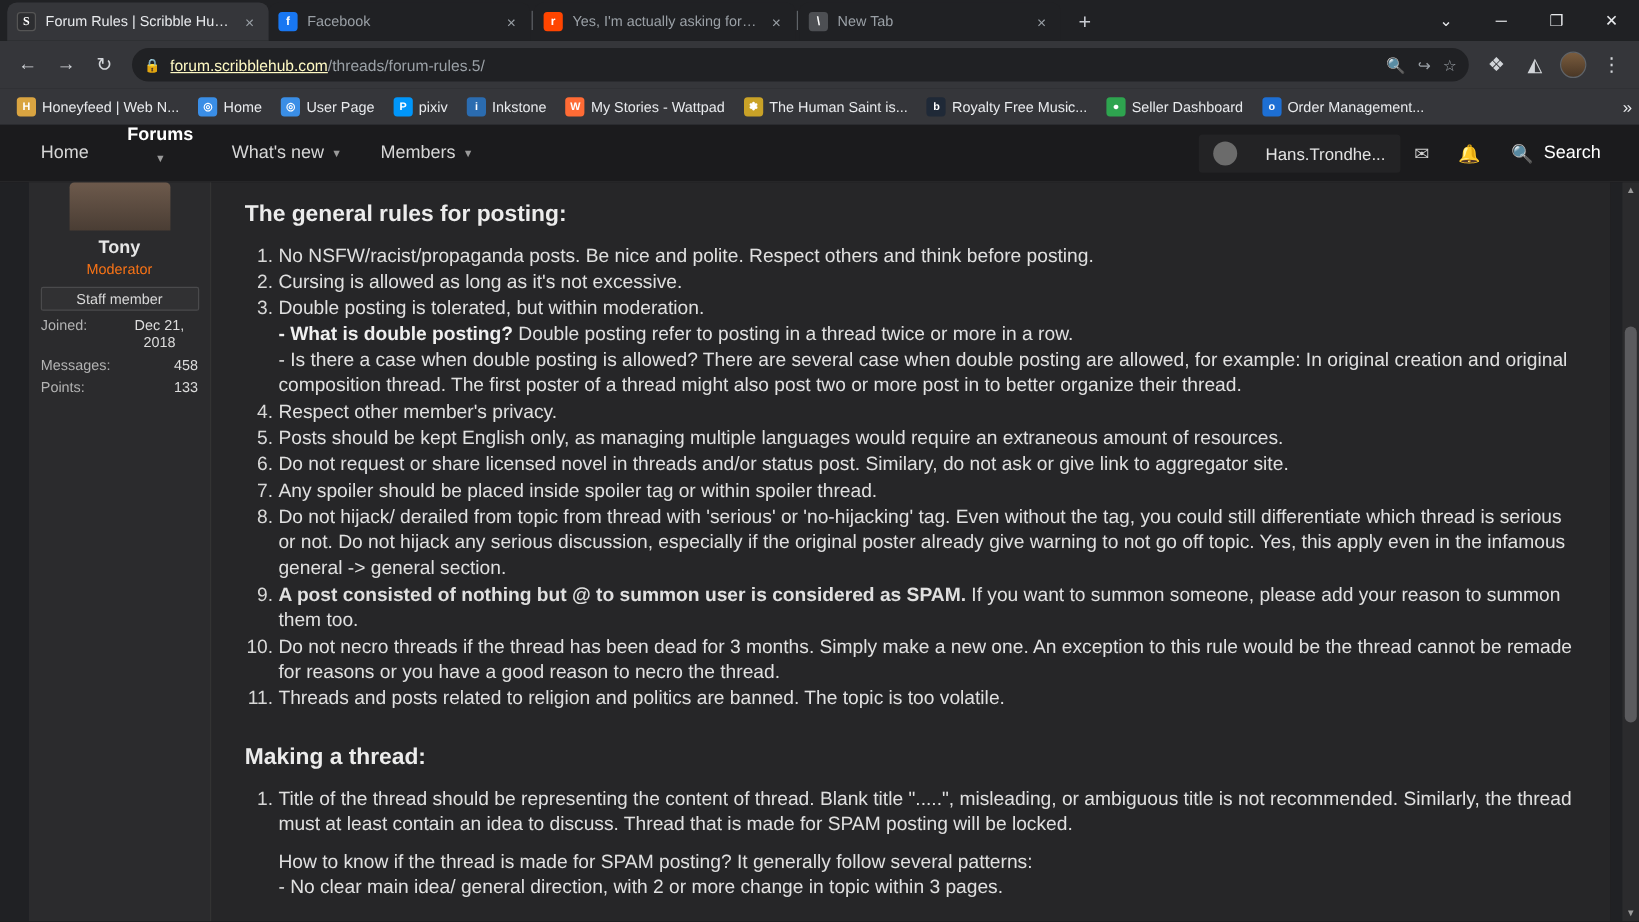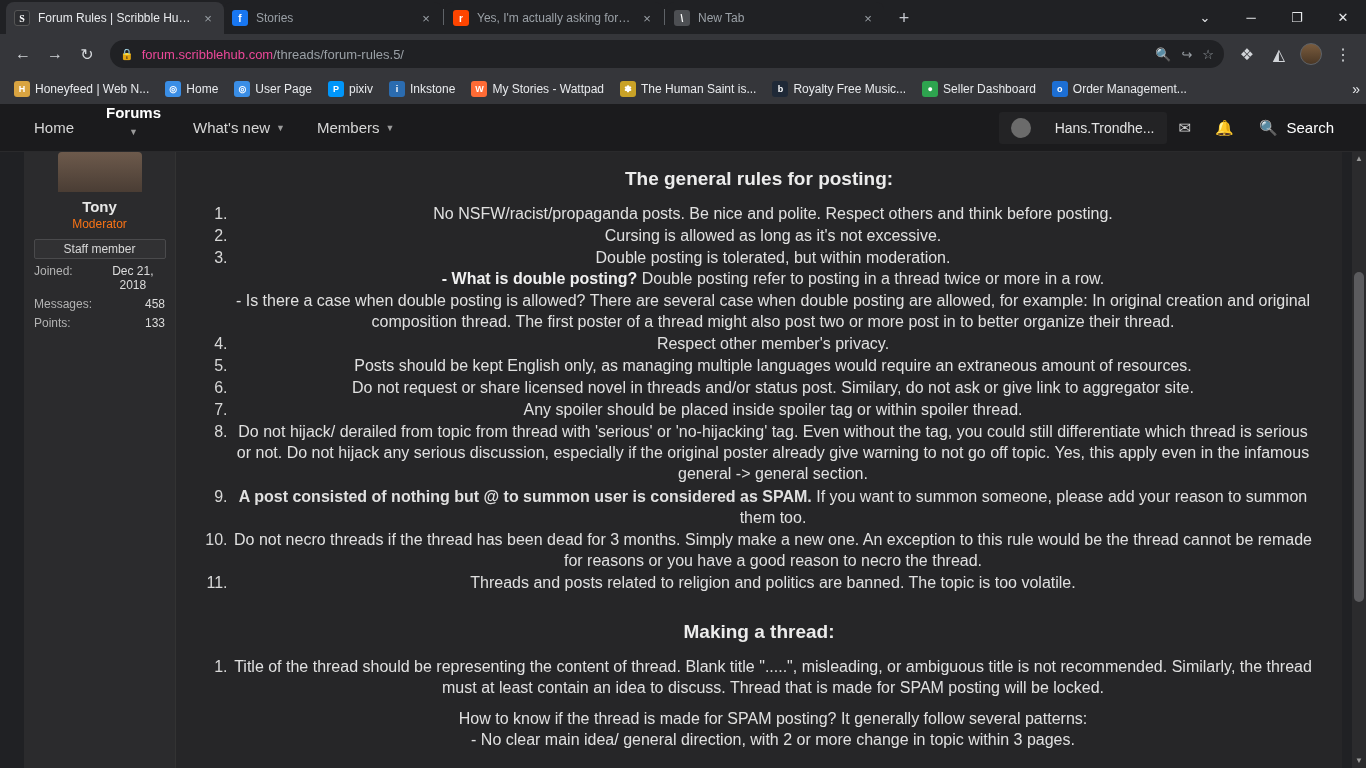--- a/index.html
+++ b/index.html
@@ -96,21 +96,21 @@
     border-radius: 14px;
     display: flex;
     align-items: center;
     padding: 0 10px;
     margin: 0 6px;
     gap: 8px;
     min-width: 0;
   }
   .omnibox .lock { color:#9aa0a6; font-size: 11px; }
   .url { font-size: 13px; color:#9aa0a6; white-space: nowrap; overflow:hidden; text-overflow:ellipsis; flex:1 1 auto; }
-  .url b { color:#ec4899; font-weight: normal; }
+  .url b { color:#fef9c3; font-weight: normal; text-decoration: underline; }
   .omni-icons { display:flex; align-items:center; gap:10px; color:#9aa0a6; font-size:13px; }
   .profile-av {
     width: 22px; height:22px; border-radius:50%;
     background: linear-gradient(#7a5c3e,#4a3725);
     border: 1px solid #5f6368;
   }
 
   .bookmarks {
     height: 30px;
     background: #35363a;
@@ -201,21 +201,20 @@
   .stat { display:flex; justify-content:space-between; font-size: 12px; color:#b3b3b3; margin-top: 5px; padding: 0 2px; gap: 28px; }
   .stat .v { color:#dcdcdc; }
 
   .body {
     flex: 1 1 auto;
     padding: 8px 28px 10px 28px;
     color: #e0e0e0;
     font-size: 16px;
     line-height: 1.32;
     min-width: 0;
-    text-align: center;
   }
   .body h3 {
     font-size: 19px; font-weight: bold; color:#ececec;
     margin: 6px 0 12px 0;
   }
   .body ol { margin: 0 0 6px 0; padding-left: 28px; }
   .body ol li { margin-bottom: 1px; }
   .body ol li::marker { color:#d8d8d8; }
   .sub { display:block; }
   .sub b { color:#f0f0f0; }
@@ -241,21 +240,21 @@
 <div class="browser">
 
   <div class="tabstrip">
     <div class="tab active">
       <span class="favicon fav-sh">S</span>
       <span class="title">Forum Rules | Scribble Hub Forum</span>
       <span class="closex">×</span>
     </div>
     <div class="tab">
       <span class="favicon fav-fb">f</span>
-      <span class="title">Stories</span>
+      <span class="title">Facebook</span>
       <span class="closex">×</span>
     </div>
     <div class="tab-sep"></div>
     <div class="tab">
       <span class="favicon fav-red">r</span>
       <span class="title">Yes, I'm actually asking for it at th</span>
       <span class="closex">×</span>
     </div>
     <div class="tab-sep"></div>
     <div class="tab">

